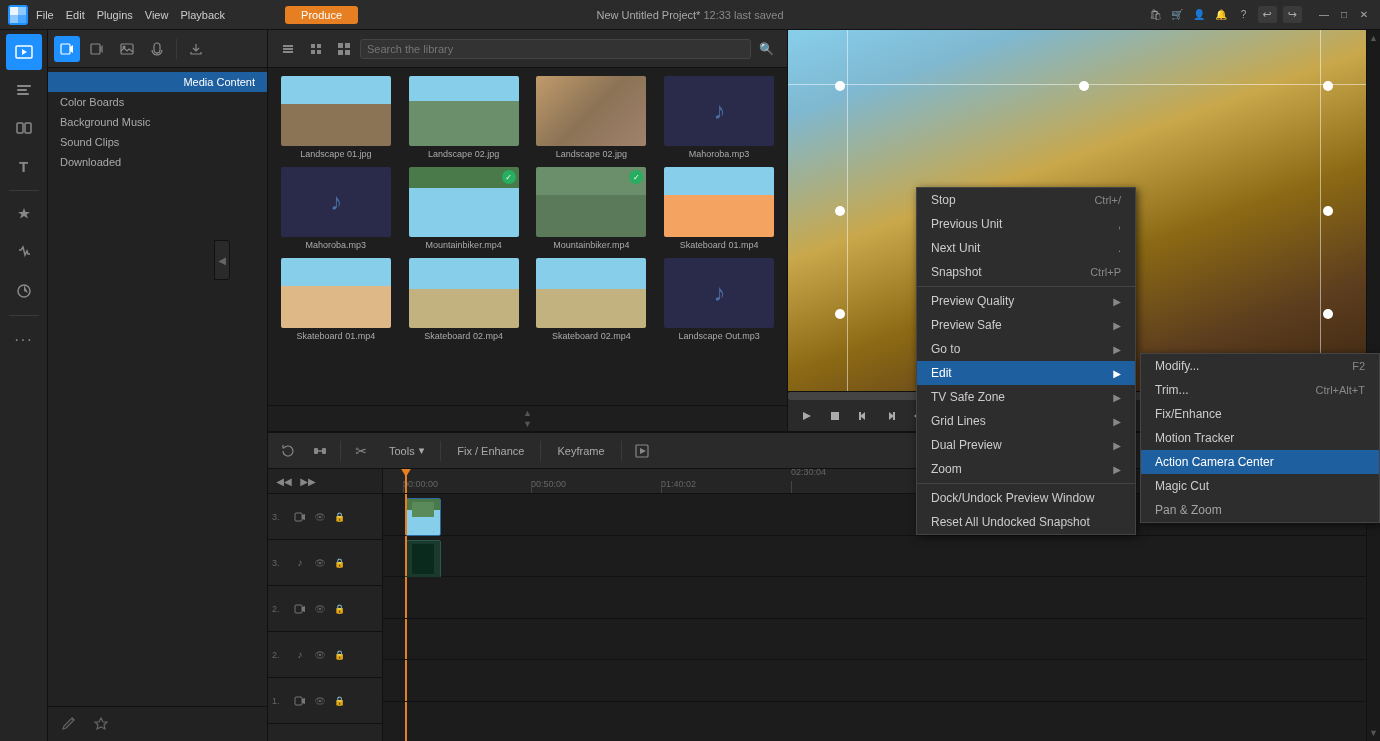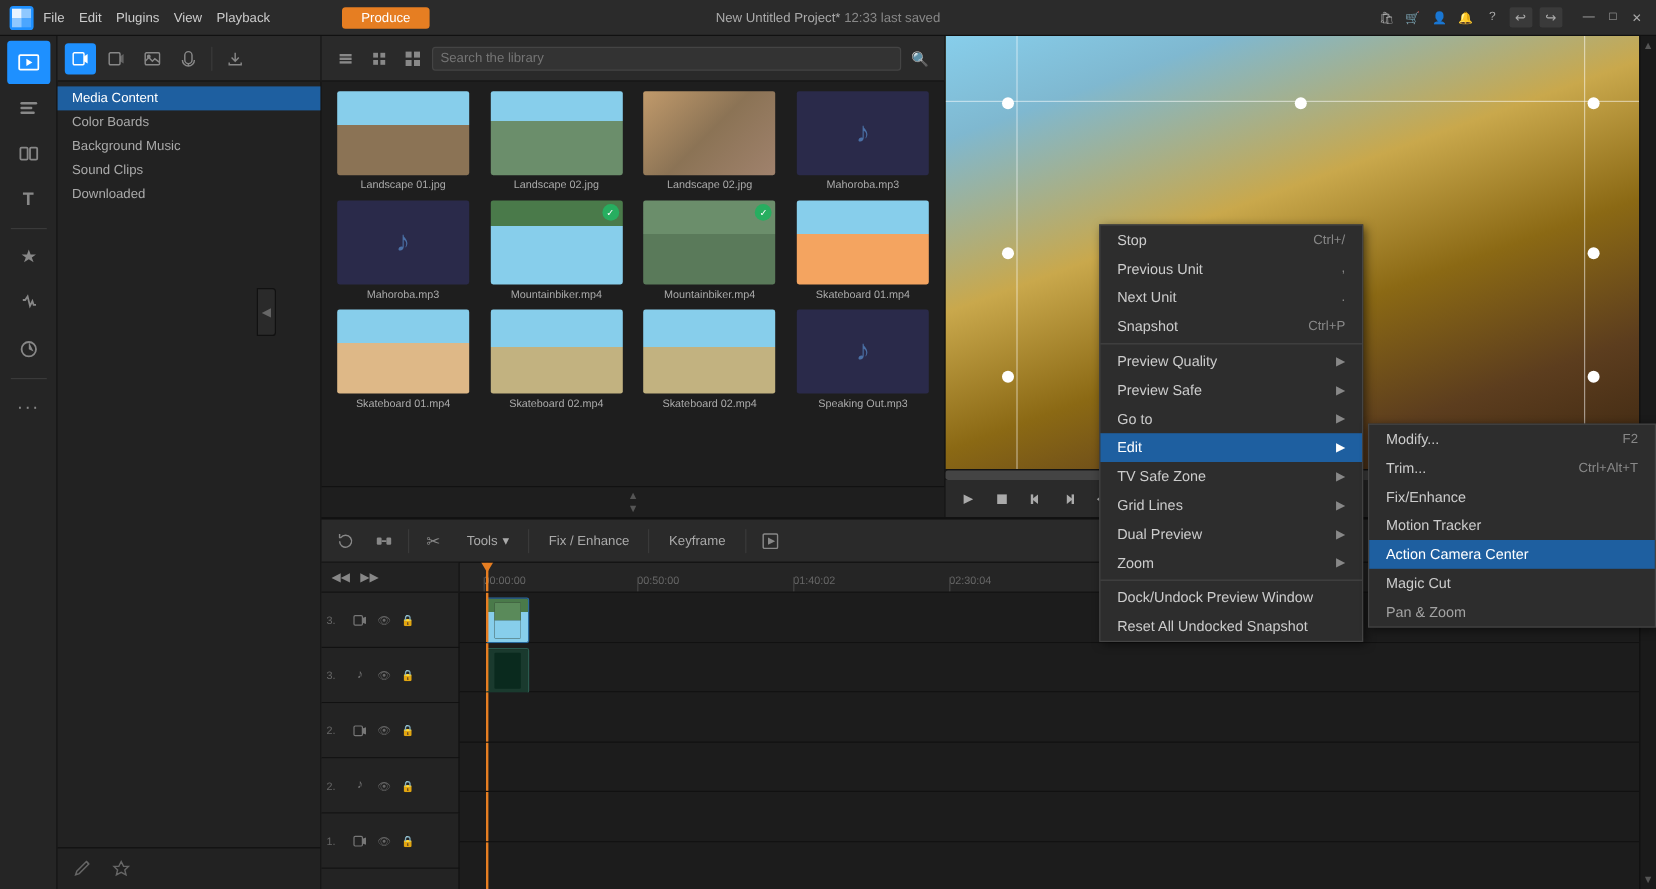--- a/index.html
+++ b/index.html
@@ -134,21 +134,21 @@
     }
     .media-nav {
       padding: 4px 0;
     }
     .media-nav-item {
       padding: 4px 12px;
       cursor: pointer;
       font-size: 11px;
       color: #aaa;
     }
-    .media-nav-item.active { background: #1e5fa0; color: white; }
+    .media-nav-item.active { background: #1e5fa0; color: white; text-align: right; }
     .media-draw-tools {
       display: flex;
       padding: 4px 8px;
       gap: 6px;
       border-top: 1px solid #111;
     }
     .draw-tool-btn {
       width: 26px; height: 26px;
       display: flex; align-items: center; justify-content: center;
       cursor: pointer;
@@ -696,21 +696,21 @@
             <div class="lib-thumb-label">Skateboard 02.mp4</div>
           </div>
           <div class="lib-item">
             <div class="lib-thumb" style="background:linear-gradient(180deg, #87CEEB 45%, #C2B280 45%);"></div>
             <div class="lib-thumb-label">Skateboard 02.mp4</div>
           </div>
           <div class="lib-item">
             <div class="lib-thumb thumb-music">
               <div class="music-icon-large">♪</div>
             </div>
-            <div class="lib-thumb-label">Speaking Out.mp3</div>
+            <div class="lib-thumb-label">Landscape Out.mp3</div>
           </div>
         </div>
 
         <div style="display:flex;flex-direction:column;align-items:center;padding:2px 0;background:#1e1e1e;border-top:1px solid #111;">
           <div style="color:#555;font-size:9px;cursor:pointer;">▲</div>
           <div style="color:#555;font-size:9px;cursor:pointer;margin-top:1px;">▼</div>
         </div>
       </div>
 
       <div class="preview-panel">
@@ -888,21 +888,21 @@
           </div>
         </div>
 
         <div style="flex:1;display:flex;flex-direction:column;overflow:hidden;">
 
           <div style="height:28px;background:#252525;border-bottom:1px solid #111;position:relative;overflow:hidden;">
             <div style="position:absolute;top:0;left:0;right:0;height:100%;display:flex;align-items:flex-end;">
               <div style="position:absolute;left:20px;font-size:9px;color:#666;bottom:4px;">00:00:00</div>
               <div style="position:absolute;left:148px;font-size:9px;color:#666;bottom:4px;">00:50:00</div>
               <div style="position:absolute;left:278px;font-size:9px;color:#666;bottom:4px;">01:40:02</div>
-              <div style="position:absolute;left:408px;font-size:9px;color:#666;bottom:4px;">02:30:04</div>
+              <div style="position:absolute;left:408px;font-size:9px;color:#666;bottom:16px;">02:30:04</div>
               <div style="position:absolute;left:538px;font-size:9px;color:#666;bottom:4px;">03:20:06</div>
               <div style="position:absolute;left:668px;font-size:9px;color:#666;bottom:4px;">04:10:08</div>
 
               <div style="position:absolute;left:20px;bottom:0;width:1px;height:12px;background:#444;"></div>
               <div style="position:absolute;left:148px;bottom:0;width:1px;height:12px;background:#444;"></div>
               <div style="position:absolute;left:278px;bottom:0;width:1px;height:12px;background:#444;"></div>
               <div style="position:absolute;left:408px;bottom:0;width:1px;height:12px;background:#444;"></div>
               <div style="position:absolute;left:538px;bottom:0;width:1px;height:12px;background:#444;"></div>
               <div style="position:absolute;left:668px;bottom:0;width:1px;height:12px;background:#444;"></div>
             </div>

